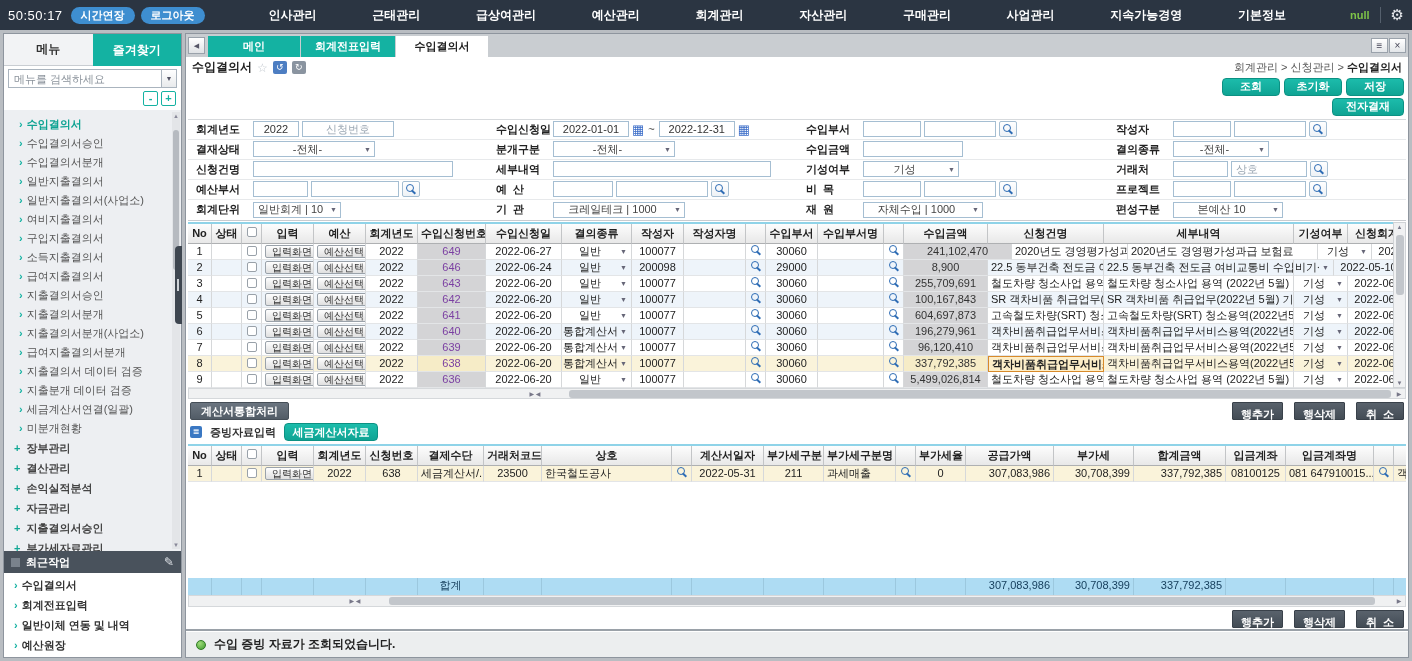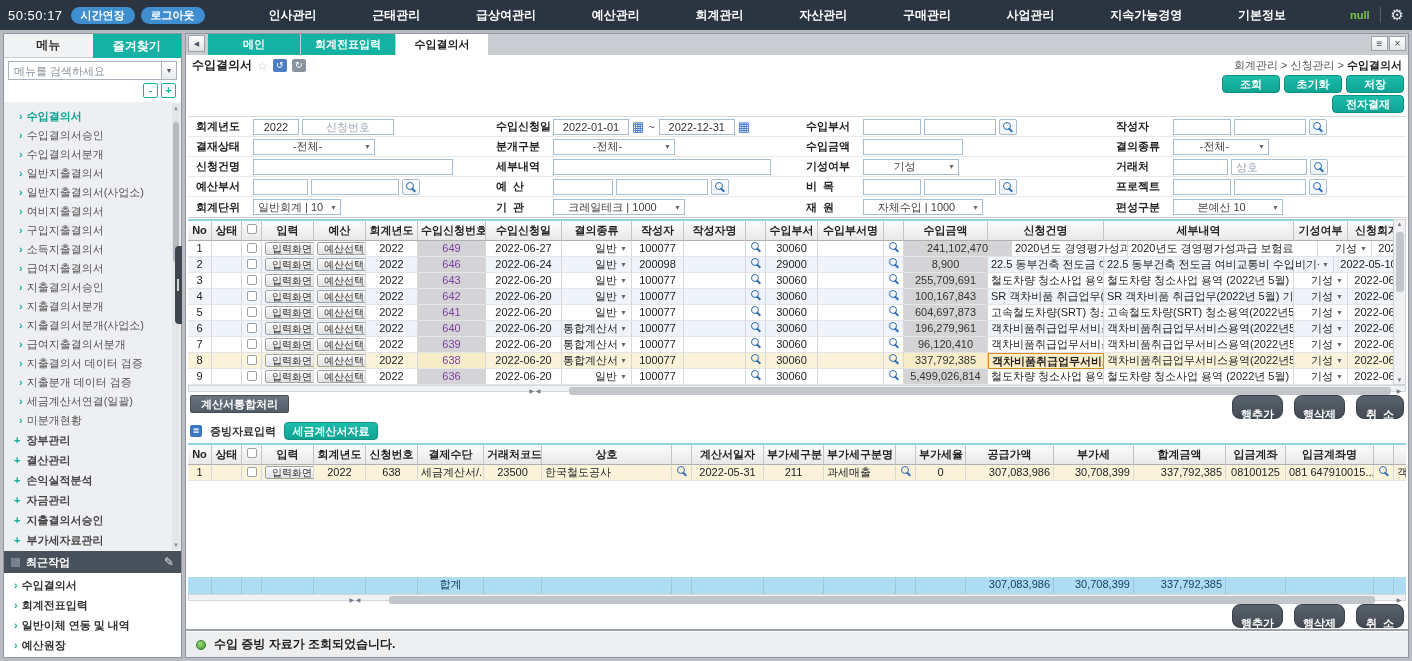--- a/index.html
+++ b/index.html
@@ -11,21 +11,21 @@
   .pill{background:#3e8ed0;color:#fff;border:none;border-radius:9px;font-size:11px;font-weight:bold;height:17px;padding:0 10px;cursor:pointer}
   .topmenu{flex:1;display:flex;justify-content:space-around;padding:0 30px}
   .topmenu span{color:#fff;font-weight:bold;font-size:12px;cursor:pointer;white-space:nowrap}
   .tb-user{color:#7ec348;font-size:11px;font-weight:bold}
   .tb-sep{width:1px;height:16px;background:#55606d;margin:0 4px}
   .tb-gear{color:#e8eaee;font-size:15px;cursor:pointer}
   
   .workspace{display:flex;gap:3px;padding:3px;height:631px}
   
   .sidebar{width:179px;background:#fff;border:1px solid #8e959e;display:flex;flex-direction:column;position:relative}
-  .side-tabs{display:flex;height:24px}
+  .side-tabs{display:flex;height:32px}
   .side-tab{flex:1;display:flex;align-items:center;justify-content:center;font-weight:bold;font-size:12px;cursor:pointer}
   .side-tab.menu{background:#f2f3f5;color:#333;border-bottom:1px solid #c9cdd2}
   .side-tab.fav{background:#14b2a2;color:#fff}
   .side-search{display:flex;align-items:center;padding:3px 4px;gap:0}
   .side-search input{flex:1;height:19px;border:1px solid #aab4be;border-right:none;padding:0 5px;font-size:11px;color:#555}
   .side-search input::placeholder{color:#8a929a}
   .dd-btn{width:18px;height:19px;border:1px solid #aab4be;background:linear-gradient(#fff,#e8eaec);font-size:7px;color:#556;display:flex;align-items:center;justify-content:center;cursor:pointer}
   .side-pm{display:flex;justify-content:flex-end;gap:3px;padding:0 5px 4px}
   .pm-btn{width:15px;height:15px;border:1px solid #14b2a2;background:#fff;color:#14b2a2;font-weight:bold;font-size:11px;line-height:12px;text-align:center;border-radius:2px;cursor:pointer}
   .tree{flex:1;background:#edeff2;overflow:hidden;padding:5px 0 0 0;position:relative}
@@ -91,38 +91,38 @@
   .gr-row.alt .gr-cell{background:#eef4fa}
   .gr-row.sel .gr-cell{background:#faf3da}
   .gr-cell{flex:none;border-right:1px solid #d6d8da;border-bottom:1px solid #e3e5e7;padding:0 3px;font-size:11px;line-height:15px;white-space:nowrap;overflow:hidden;text-align:center;background:#fff}
   .gr-head{height:20px}
   .gr-head .gr-cell{background:linear-gradient(#fdfdfd,#e8e8e8)!important;border-right:1px solid #c3c5c7;border-bottom:1px solid #aeb0b2;font-weight:bold;line-height:19px;color:#222}
   .t-numgray{background:#d4d4d6!important;color:#7b3fa2}
   .gr-row.sel .t-numgray{background:#f6ecc7!important}
   .t-amt{background:#d4d4d6!important;color:#333}
   .gr-row.sel .t-amt{background:#f6ecc7!important}
   .t-drop{display:flex;align-items:center;padding:0 1px}
-  .t-drop .dv{flex:1;text-align:right;overflow:hidden;white-space:nowrap}
+  .t-drop .dv{flex:1;text-align:center;overflow:hidden;white-space:nowrap}
   .gbtn{display:inline-block;background:linear-gradient(#fefefe,#e0e0e0);border:1px solid #9aa2aa;border-radius:2px;font-size:10px;line-height:11px;padding:0 6px;margin-top:1px;color:#333;cursor:pointer}
   .cbx{display:inline-block;width:10px;height:10px;border:1px solid #99a1a9;background:#fff;border-radius:2px;margin-top:2px;cursor:pointer}
   .selcell{border:1px solid #d88a2a!important;background:#fdeec8!important;font-weight:bold}
   .gr-fill{width:1300px;background:#fff}
   .gr-total .gr-cell{background:#aedcf3!important;color:#17405e;border-right:1px solid #9cc8de;border-bottom:none;height:17px}
   .gr-total{height:17px}
   .vscroll{width:13px;background:#f0f1f2;border:1px solid #d0d3d6;position:relative;flex:none}
   .vscroll .sa{position:absolute;left:0;width:11px;text-align:center;font-size:6px;color:#778;cursor:pointer}
   .vscroll .thumb{position:absolute;left:2px;width:8px;background:#c2c6cb;border-radius:3px}
   .hscroll{height:12px;margin:0 2px;background:#f0f1f2;border:1px solid #d5d8db;position:relative}
   .hscroll .sa{position:absolute;top:0;height:10px;line-height:10px;font-size:6px;color:#778;width:12px;text-align:center;cursor:pointer}
   .hscroll .thumb{position:absolute;top:1px;height:8px;background:#c2c6cb;border-radius:3px}
   
   .midrow{display:flex;align-items:flex-start;padding:3px 4px 1px;gap:11px}
   .slatebtn{background:linear-gradient(#6b7580,#525c66);border:1px solid #454e57;color:#fff;font-weight:bold;font-size:11px;height:18px;padding:0 10px;border-radius:2px;cursor:pointer;white-space:pre}
   .midrow .spacer{flex:1}
-  .darkbtn{background:linear-gradient(#59626c,#434c55);border:1px solid #39414a;color:#fff;font-weight:bold;font-size:11px;height:18px;min-width:48px;padding:11px 8px;border-radius:8px;cursor:pointer;white-space:pre}
+  .darkbtn{background:linear-gradient(#59626c,#434c55);border:1px solid #39414a;color:#fff;font-weight:bold;font-size:11px;height:18px;min-width:48px;padding:4px 8px;border-radius:1px;cursor:pointer;white-space:pre}
   .evidrow{display:flex;align-items:center;gap:8px;padding:2px 4px}
   .form-ic{width:12px;height:12px;background:#3a78c3;border-radius:2px;color:#fff;font-size:8px;line-height:12px;text-align:center}
   .evid-label{font-weight:bold;color:#333}
   
   .statuswrap{margin-top:auto;border-top:2px solid #9aa1a8;background:#eceeef}
   .statusrow{height:26px;display:flex;align-items:center;gap:8px;padding:0 10px;border-top:1px solid #fff}
   .gdot{width:10px;height:10px;border-radius:50%;background:radial-gradient(circle at 35% 30%,#9fdc7a,#3f9a2f);border:1px solid #2f7a24}
   .status-msg{font-size:12px;font-weight:bold;color:#222}
 </style>
 </head>

